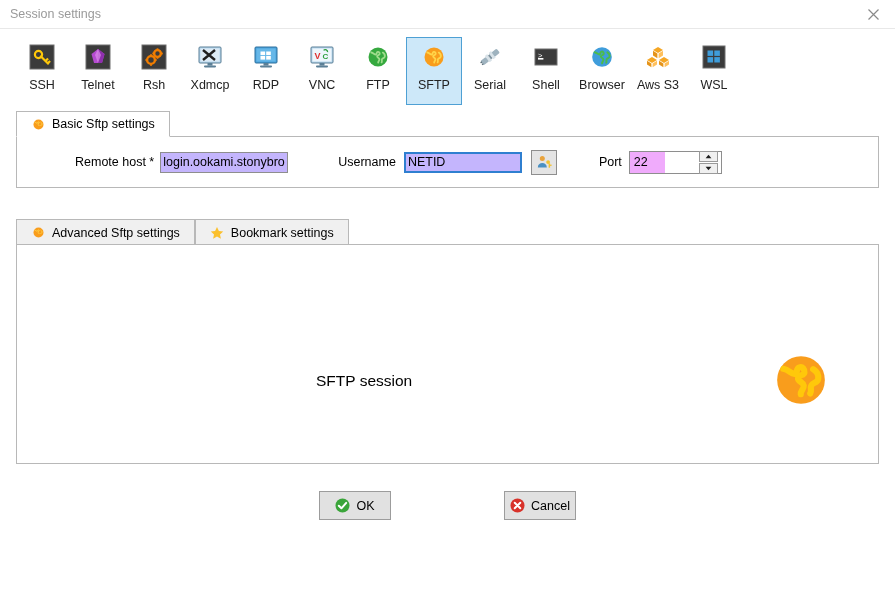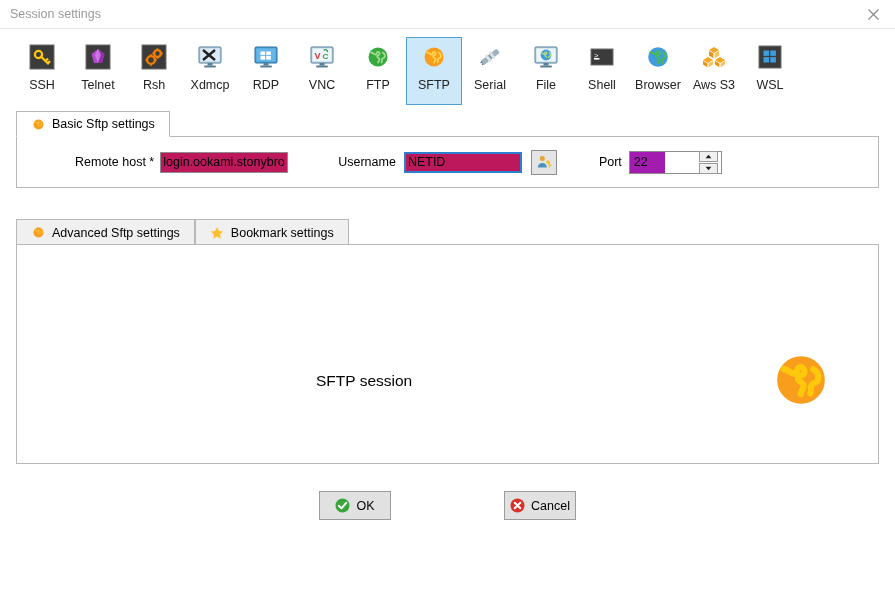--- a/index.html
+++ b/index.html
@@ -127,21 +127,21 @@
     box-sizing: border-box;
   }
   .flabel {
     font-size: 12.5px;
     color: #000;
     white-space: nowrap;
   }
   .text-input {
     height: 21px;
     border: 1px solid #8e8e8e;
-    background: #be185d;
+    background: #c4b5fd;
     font-family: "Liberation Sans", sans-serif;
     font-size: 12.5px;
     color: #000;
     padding: 0 2px;
     box-sizing: border-box;
     outline: none;
   }
   .text-input.focused { border: 2px solid #2f7fd0; }
   #host-input { width: 128px; margin-left: 6px; }
   #user-input { width: 118px; margin-left: 8px; }
@@ -175,21 +175,21 @@
   }
   .spin-btn + .spin-btn { margin-top: 1px; }
   .port-field {
     height: 23px;
     border: 1px solid #8e8e8e;
     border-right: none;
     display: flex; align-items: center;
     padding-left: 4px;
     box-sizing: border-box;
     font-size: 12.5px;
-    background: #a21caf;
+    background: #f0abfc;
     width: 36px;
   }
 
   
   .lower-tabs { margin-top: 28px; }
   .content-panel {
     margin: 0 16px;
     height: 220px;
     background: #ffffff;
     border: 1px solid #b8b8b8;
@@ -369,33 +369,20 @@
           <rect x="14.3" y="9" width="3.2" height="8" rx="0.8" fill="#d8e2e8"></rect>
           <rect x="17" y="10.3" width="6.4" height="5.4" rx="1.2" fill="#9fb3bf"></rect>
           <rect x="2" y="11.2" width="1.6" height="1.3" fill="#5d6f79"></rect>
           <rect x="2" y="13.6" width="1.6" height="1.3" fill="#5d6f79"></rect>
         </g>
       </svg>
     </span>
     <span class="tlabel">Serial</span>
   </div>
 
-  <div class="tool">
-    <span class="glyph">
-      <svg width="26" height="26" viewBox="0 0 26 26">
-        <rect x="2" y="3" width="22" height="16" rx="1" fill="#b9d9ee" stroke="#5b7f96"></rect>
-        <rect x="3.5" y="4.5" width="19" height="13" fill="#eef6fc"></rect>
-        <circle cx="13" cy="11" r="5.4" fill="#3f9ddb"></circle>
-        <path d="M8.2 8.6 c1.6 0.4 1.9 1.5 3 1.3 c0.8-0.2 0.2-1.5 1.2-1.8 c0.9-0.3 1.4 0.7 1.3 1.4 c-0.1 0.9-1.6 0.7-1.8 1.6 c-0.1 1 1.4 1.1 1.6 2.1 M16.2 8.7 c1 0.7 1.5 1.7 1.3 2.7 c-0.2 1-1.5 0.9-1.9 1.8" fill="none" stroke="#b7e07c" stroke-width="1.3" stroke-linecap="round"></path>
-        <rect x="10.5" y="19" width="5" height="2.6" fill="#5b7f96"></rect>
-        <rect x="7" y="21.4" width="12" height="2" rx="0.8" fill="#5b7f96"></rect>
-      </svg>
-    </span>
-    <span class="tlabel">File</span>
-  </div>
 
   <div class="tool">
     <span class="glyph">
       <svg width="26" height="26" viewBox="0 0 26 26">
         <rect x="2" y="5" width="22" height="16" fill="#3b3b3b" stroke="#6f6f6f"></rect>
         <text x="5" y="13.5" font-family="Liberation Mono, monospace" font-size="7.5" fill="#ffffff">&gt;</text>
         <rect x="5" y="14" width="5.4" height="1.6" fill="#ffffff"></rect>
       </svg>
     </span>
     <span class="tlabel">Shell</span>

